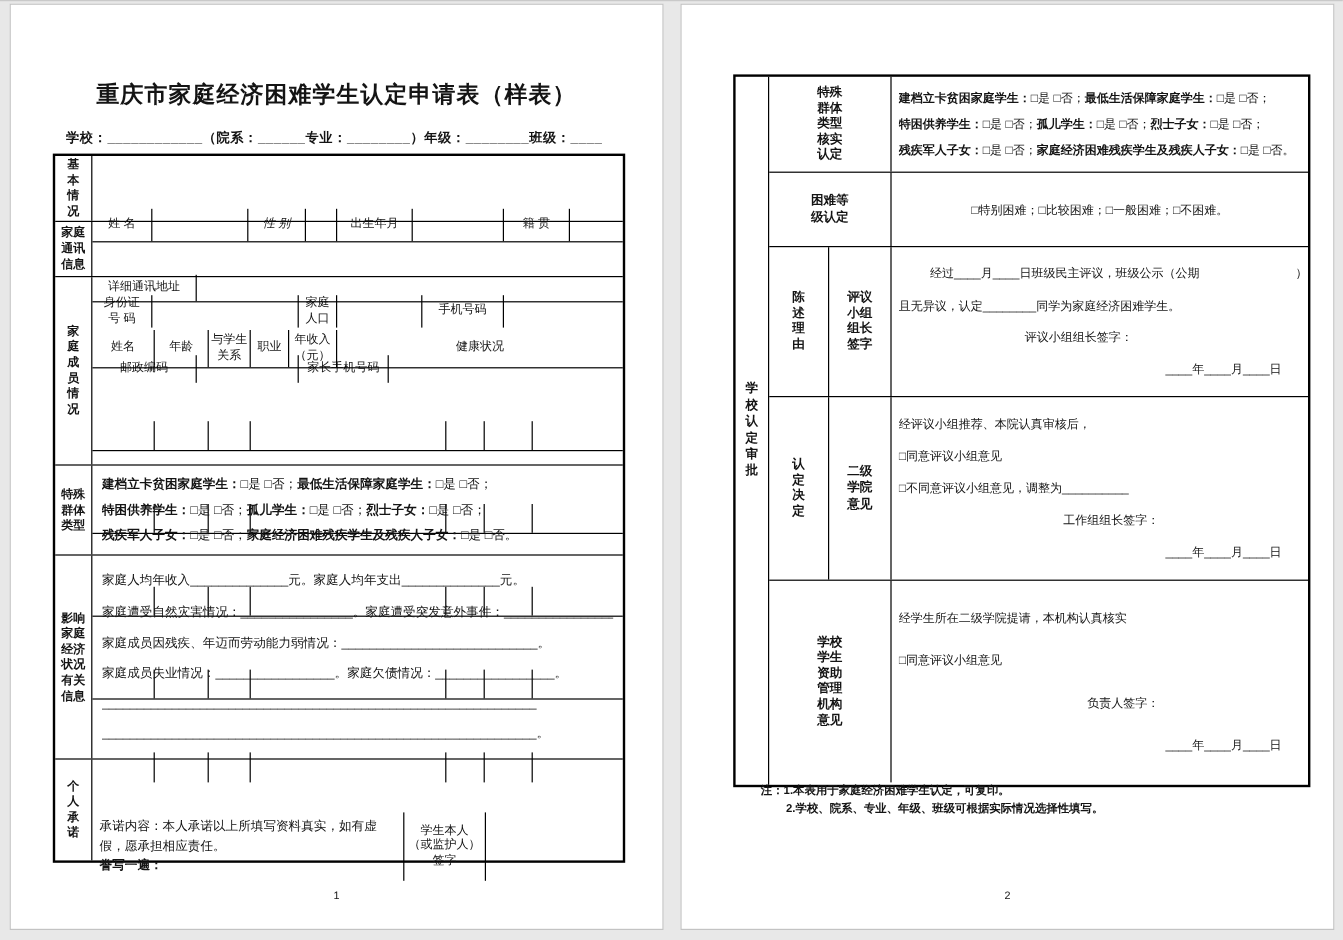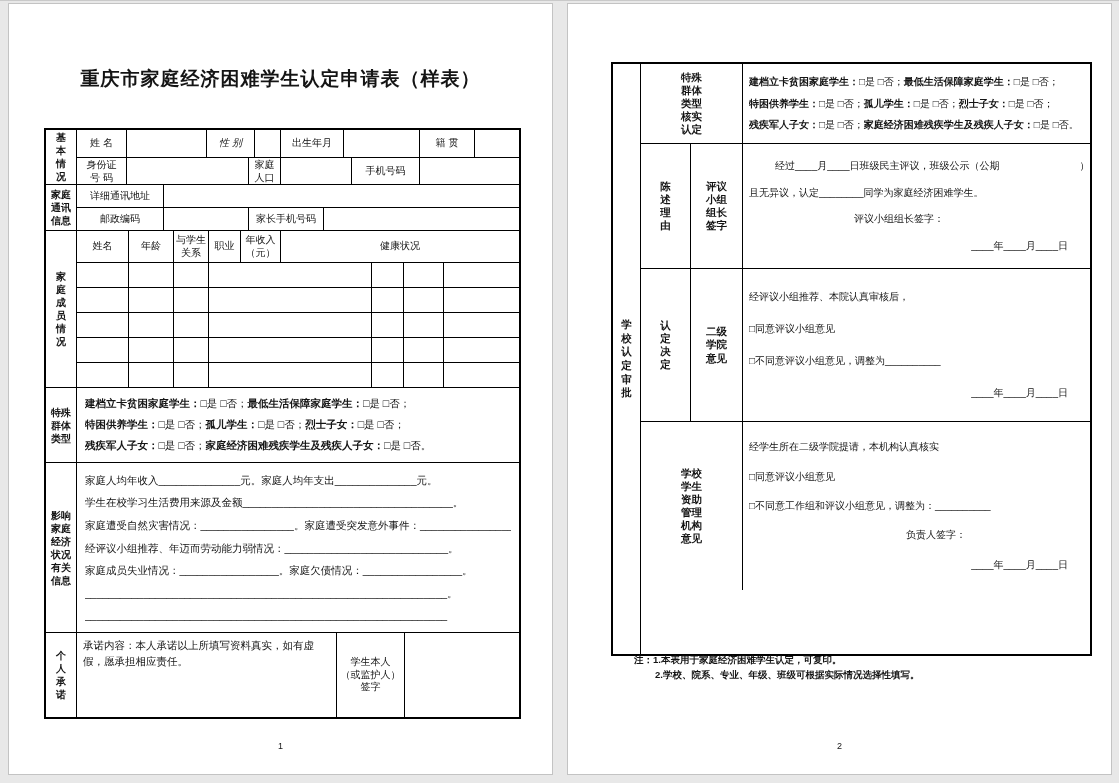--- a/index.html
+++ b/index.html
@@ -30,21 +30,21 @@
   
   .tbl{position:absolute;border:2px solid #000;box-sizing:content-box;background:#fff;}
   .sec{display:flex;border-bottom:1px solid #000;box-sizing:border-box;}
   .sec:last-child{border-bottom:none;}
   .seclabel{
     border-right:1px solid #000;box-sizing:border-box;flex:0 0 auto;
     display:flex;align-items:center;justify-content:center;text-align:center;
     font-weight:bold;font-size:10px;line-height:1.3;white-space:pre-line;
   }
   .secbody{flex:1 1 auto;display:flex;flex-direction:column;min-width:0;}
-  .trow{display:flex;border-bottom:1px solid #000;box-sizing:border-box;flex:0 0 auto;}
+  .trow{display:flex;border-bottom:1px solid #000;box-sizing:border-box;flex:0 0 auto;margin-top:44px;}
   .trow:last-child{border-bottom:none;}
   .cell{
     border-right:1px solid #000;box-sizing:border-box;flex:0 0 auto;
     display:flex;align-items:center;justify-content:center;text-align:center;
     font-size:10px;line-height:1.25;white-space:pre-line;min-width:0;overflow:hidden;
   }
   .cell:last-child{border-right:none;}
   .flex1{flex:1 1 auto !important;}
   .b{font-weight:bold;}
 
@@ -69,20 +69,21 @@
   .notes .n2{padding-left:21px;}
   .note-row{display:flex;}
 </style>
 </head>
 <body>
 
 <div class="top-rule"></div>
 
 <div class="page" id="page1">
   <div class="doc-title">重庆市家庭经济困难学生认定申请表（样表）</div>
+  <div class="school-line">学校：____________（院系：______专业：________）年级：________班级：____</div>
 
   <div class="tbl" style="left:35px;top:124px;width:473px;">
 
     <div class="sec" style="height:55px;">
       <div class="seclabel" style="width:31px;">基
 本
 情
 况</div>
       <div class="secbody">
         <div class="trow" style="height:28px;">
@@ -205,38 +206,38 @@
 
     <div class="sec" style="height:170px;">
       <div class="seclabel" style="width:31px;">影响
 家庭
 经济
 状况
 有关
 信息</div>
       <div class="freecol">
         <div class="fline">家庭人均年收入______________元。家庭人均年支出______________元。</div>
-        <div class="fline">学生在校学习生活费用来源及金额____________________________________。</div>
         <div class="fline">家庭遭受自然灾害情况：________________。家庭遭受突发意外事件：________________。</div>
-        <div class="fline">经评议小组推荐、年迈而劳动能力弱情况：____________________________。</div>
+        <div class="fline">家庭成员因残疾、年迈而劳动能力弱情况：____________________________。</div>
         <div class="fline">家庭成员失业情况：_________________。家庭欠债情况：_________________。</div>
+        <div class="fline">______________________________________________________________</div>
         <div class="fline">______________________________________________________________。</div>
-        <div class="fline">______________________________________________________________</div>
       </div>
     </div>
 
     <div class="sec" style="height:84px;">
       <div class="seclabel" style="width:31px;">个
 人
 承
 诺</div>
       <div class="secbody">
         <div class="trow flex1" style="border-bottom:none;">
           <div class="cell" style="width:260px;align-items:flex-start;justify-content:flex-start;text-align:left;padding:5px 6px;display:block;white-space:normal;font-size:10.5px;line-height:1.5;">
             <span><span style="font-weight: normal;">承诺内容：</span><span>本人承诺以上所填写资料真实，如有虚假，愿承担相应责任。</span></span>
+            <div class="b">誊写一遍：</div>
           </div>
           <div class="cell" style="width:68px;font-size:10px;">学生本人
 （或监护人）
 签字</div>
           <div class="cell flex1"></div>
         </div>
       </div>
     </div>
   </div>
 
@@ -261,20 +262,27 @@
 类型
 核实
 认定</div>
           <div class="p2content">
             <div class="pline"><span style="font-weight: bold;">建档立卡贫困家庭学生：</span><span>□是 □否；</span><span style="font-weight: bold;">最低生活保障家庭学生：</span><span>□是 □否；</span></div>
             <div class="pline"><span style="font-weight: bold;">特困供养学生：</span><span>□是 □否；</span><span style="font-weight: bold;">孤儿学生：</span><span>□是 □否；</span><span style="font-weight: bold;">烈士子女：</span><span>□是 □否；</span></div>
             <div class="pline"><span style="font-weight: bold;">残疾军人子女：</span><span>□是 □否；</span><span style="font-weight: bold;">家庭经济困难残疾学生及残疾人子女：</span><span>□是 □否。</span></div>
           </div>
         </div>
 
+        <div class="p2row" style="height:62px;">
+          <div class="cell b" style="width:102px;font-size:10.5px;">困难等
+级认定</div>
+          <div class="p2content centertext">
+            <div class="pline" style="text-align:center;">□特别困难；□比较困难；□一般困难；□不困难。</div>
+          </div>
+        </div>
 
         <div class="p2row" style="height:125px;">
           <div class="cell b" style="width:50px;font-size:10.5px;">陈
 述
 理
 由</div>
           <div class="cell b" style="width:52px;font-size:10.5px;">评议
 小组
 组长
 签字</div>
@@ -291,35 +299,35 @@
 定
 决
 定</div>
           <div class="cell b" style="width:52px;font-size:10.5px;">二级
 学院
 意见</div>
           <div class="p2content">
             <div class="pline">经评议小组推荐、本院认真审核后，</div>
             <div class="pline">□同意评议小组意见</div>
             <div class="pline">□不同意评议小组意见，调整为__________</div>
+            <div class="pline sigline">工作组组长签字：</div>
             <div class="pline dateline">____年____月____日</div>
           </div>
         </div>
 
         <div class="p2row" style="height:168px;">
           <div class="cell b" style="width:102px;font-size:10.5px;">学校
 学生
 资助
 管理
 机构
 意见</div>
           <div class="p2content">
             <div class="pline">经学生所在二级学院提请，本机构认真核实</div>
             <div class="pline">□同意评议小组意见</div>
-            <div class="pline">□不同意工作组和评议小组意见，调整为：__________</div>
             <div class="pline sigline">负责人签字：</div>
             <div class="pline dateline">____年____月____日</div>
           </div>
         </div>
 
       </div>
     </div>
   </div>
 
   <div class="notes">

